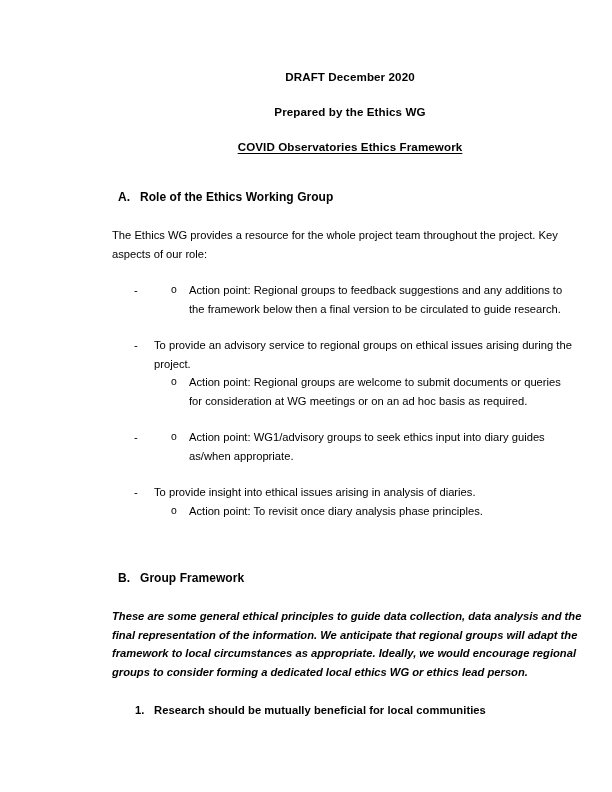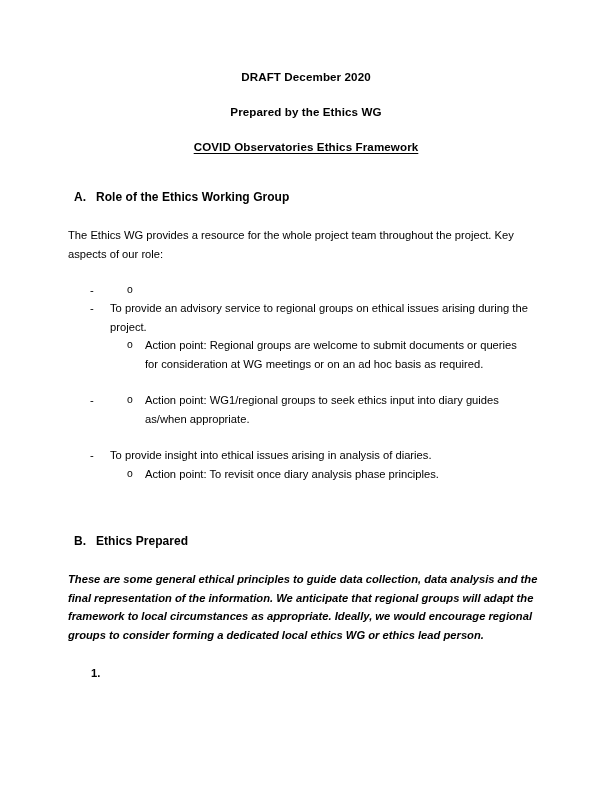--- a/index.html
+++ b/index.html
@@ -12,20 +12,21 @@
     font-family: "Liberation Sans", sans-serif;
     color: #000000;
   }
   .page {
     position: relative;
     width: 538px;
     height: 792px;
     background: #ffffff;
     overflow: hidden;
     box-sizing: border-box;
+    margin-left: 44px;
   }
   .content {
     position: absolute;
     left: 0;
     top: 0;
     width: 612px;
   }
 
   
   .title-block {
@@ -163,20 +164,21 @@
 
       <div class="gap-sm"></div>
 
       <ul class="bullet-list">
 
         <li class="bullet-item">
           <span class="dash">-</span>
           <ul class="sub-list">
             <li class="sub-item">
               <span class="circle">o</span>
+              <span>Action point: Regional groups to feedback suggestions and any additions to the framework below then a final version to be circulated to guide research.</span>
             </li>
           </ul>
         </li>
 
         <li class="gap-sm"></li>
 
         <li class="bullet-item">
           <span class="dash">-</span>
           <span>To provide an advisory service to regional groups on ethical issues arising during the project.</span>
           <ul class="sub-list">
@@ -187,21 +189,21 @@
           </ul>
         </li>
 
         <li class="gap-sm"></li>
 
         <li class="bullet-item">
           <span class="dash">-</span>
           <ul class="sub-list">
             <li class="sub-item">
               <span class="circle">o</span>
-              <span>Action point: WG1/regional groups to seek ethics input into diary guides as/when appropriate.</span>
+              <span>Action point: WG1/advisory groups to seek ethics input into diary guides as/when appropriate.</span>
             </li>
           </ul>
         </li>
 
         <li class="gap-sm"></li>
 
         <li class="bullet-item">
           <span class="dash">-</span>
           <span>To provide insight into ethical issues arising in analysis of diaries.</span>
           <ul class="sub-list">
@@ -212,32 +214,33 @@
           </ul>
         </li>
 
       </ul>
     </div>
 
     <div class="gap-xl"></div>
 
     <div>
       <div class="section-heading">
-        <span class="marker">B.</span><span>Ethics Prepared</span>
+        <span class="marker">B.</span><span>Group Framework</span>
       </div>
 
       <div class="gap-md"></div>
 
       <p class="body-para bold">These are some general ethical principles to guide data collection, data analysis and the final representation of the information. We anticipate that regional groups will adapt the framework to local circumstances as appropriate. Ideally, we would encourage regional groups to consider forming a dedicated local ethics WG or ethics lead person.</p>
 
       <div class="gap-md"></div>
 
       <div>
         <div class="numbered-heading">
           <span class="num">1.</span>
+          <span>Research should be mutually beneficial for local communities</span>
         </div>
 
         <div class="gap-sm"></div>
 
       </div>
     </div>
 
   </div>
 </div>
 

